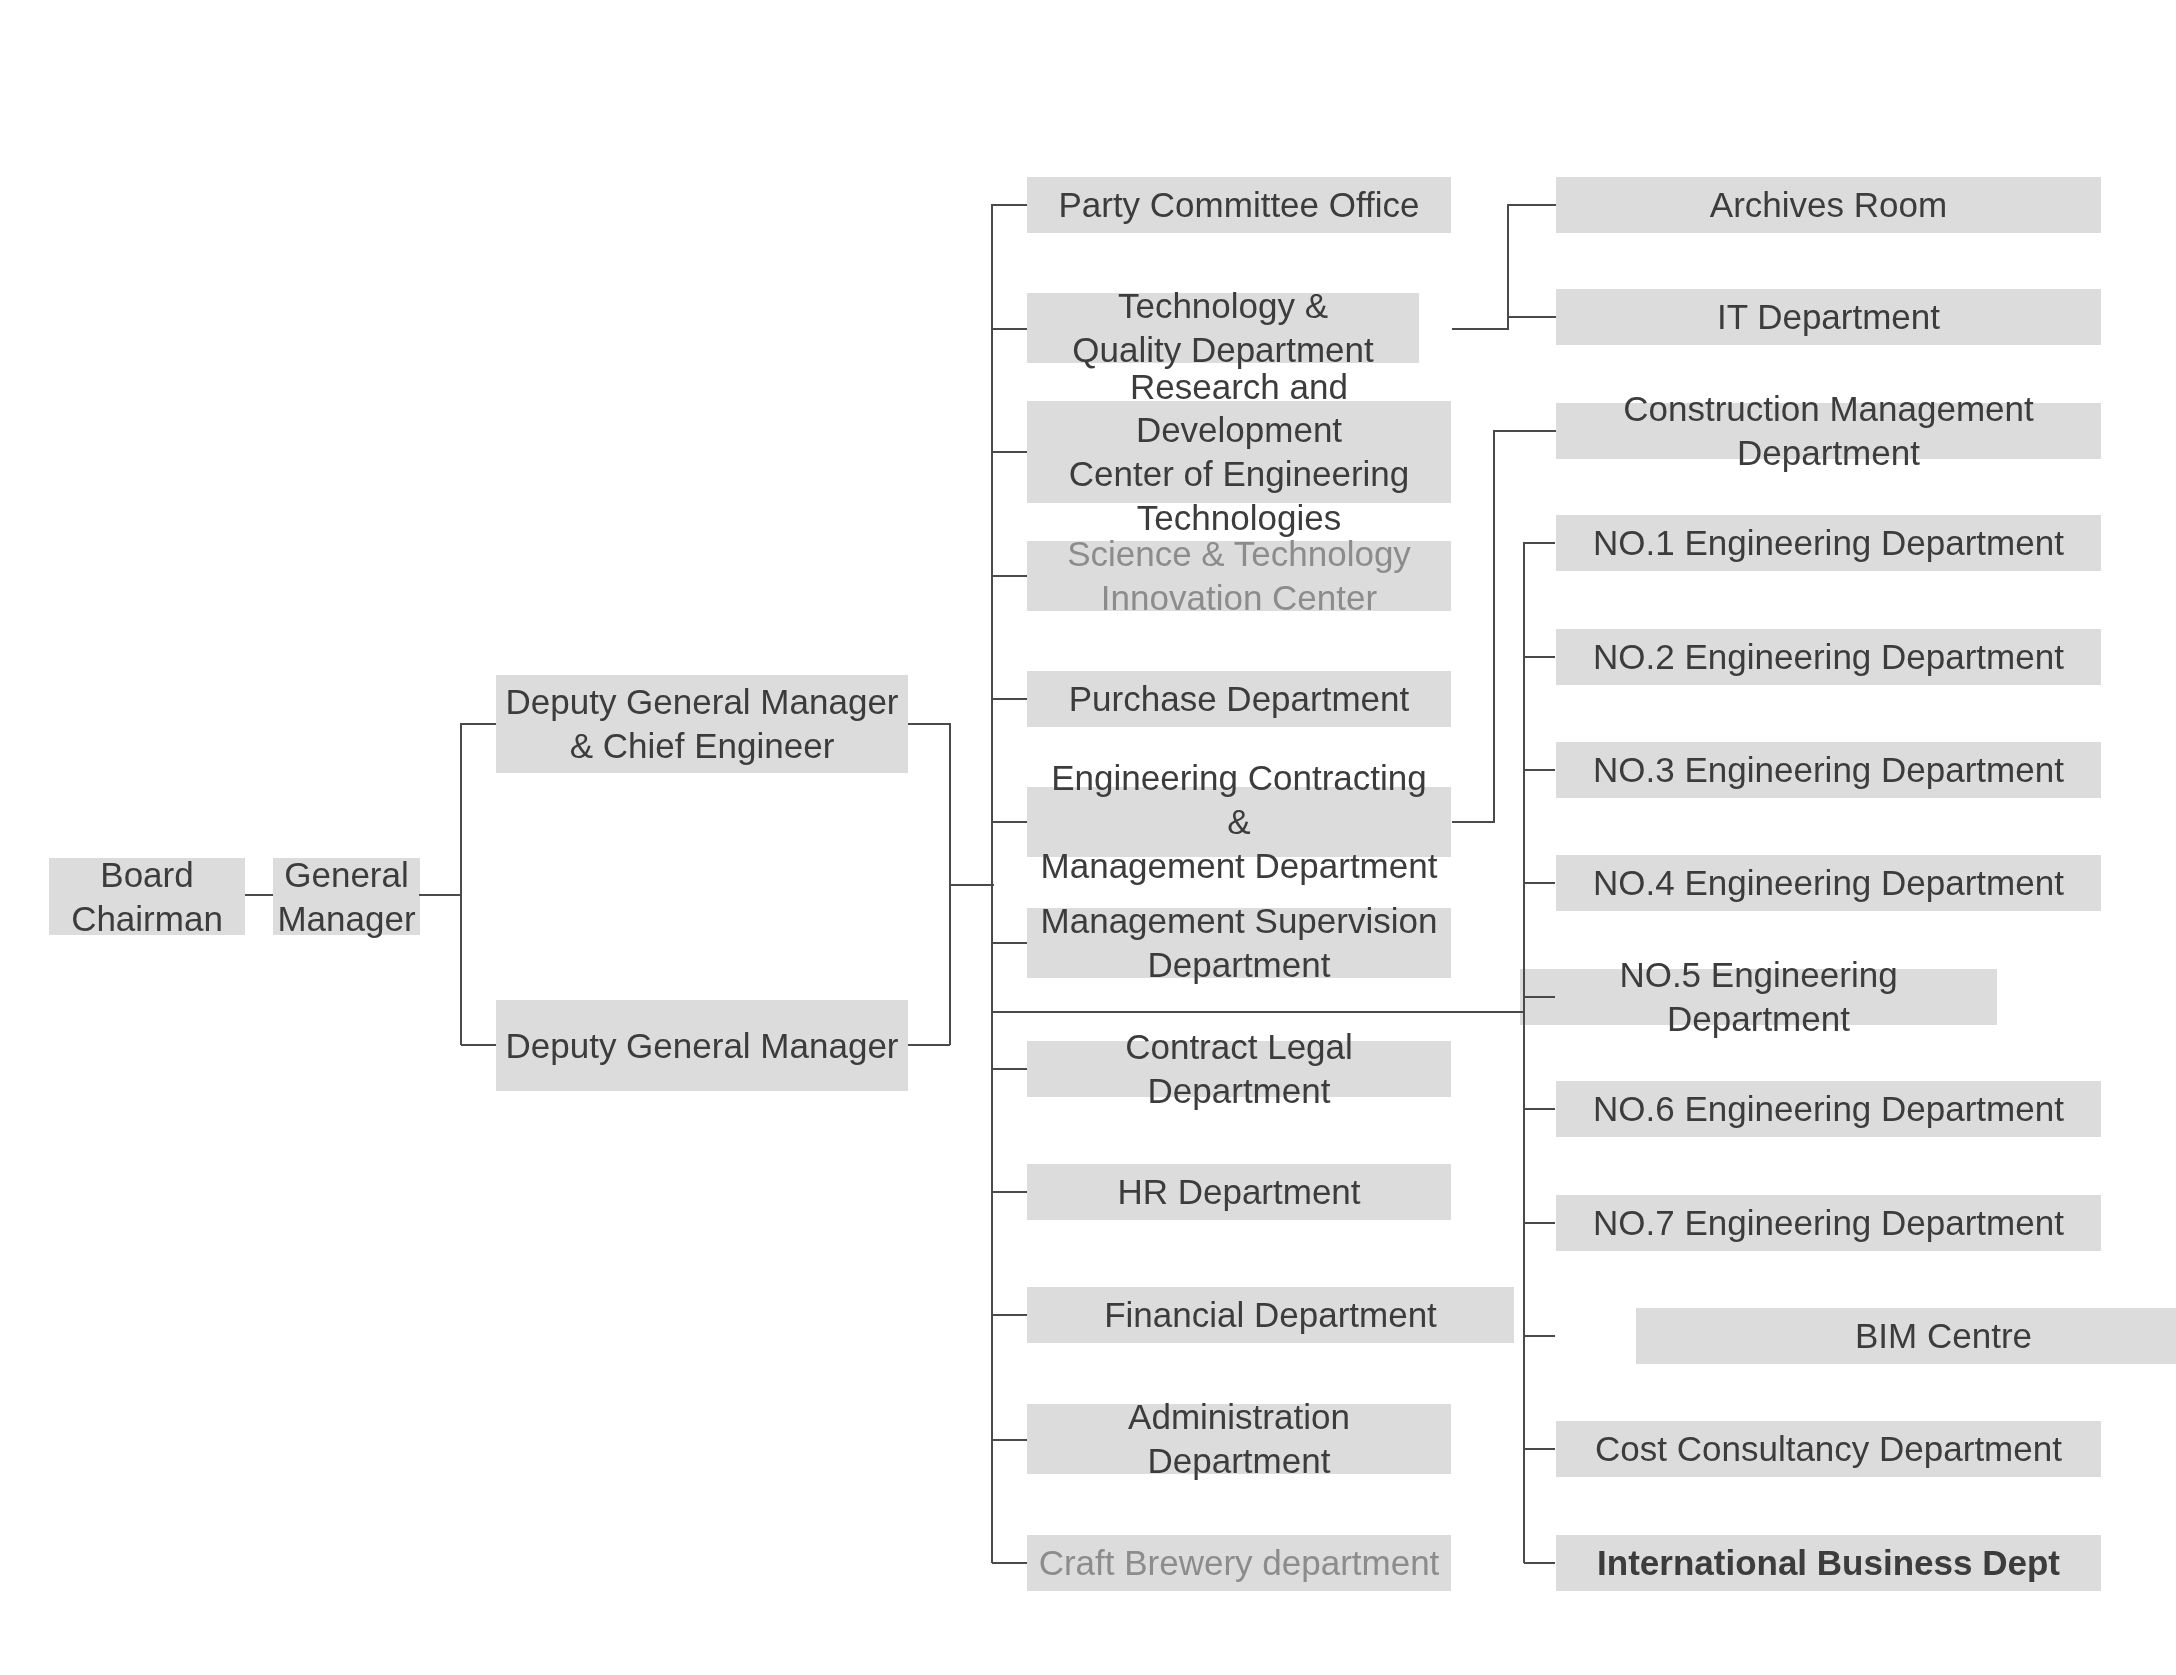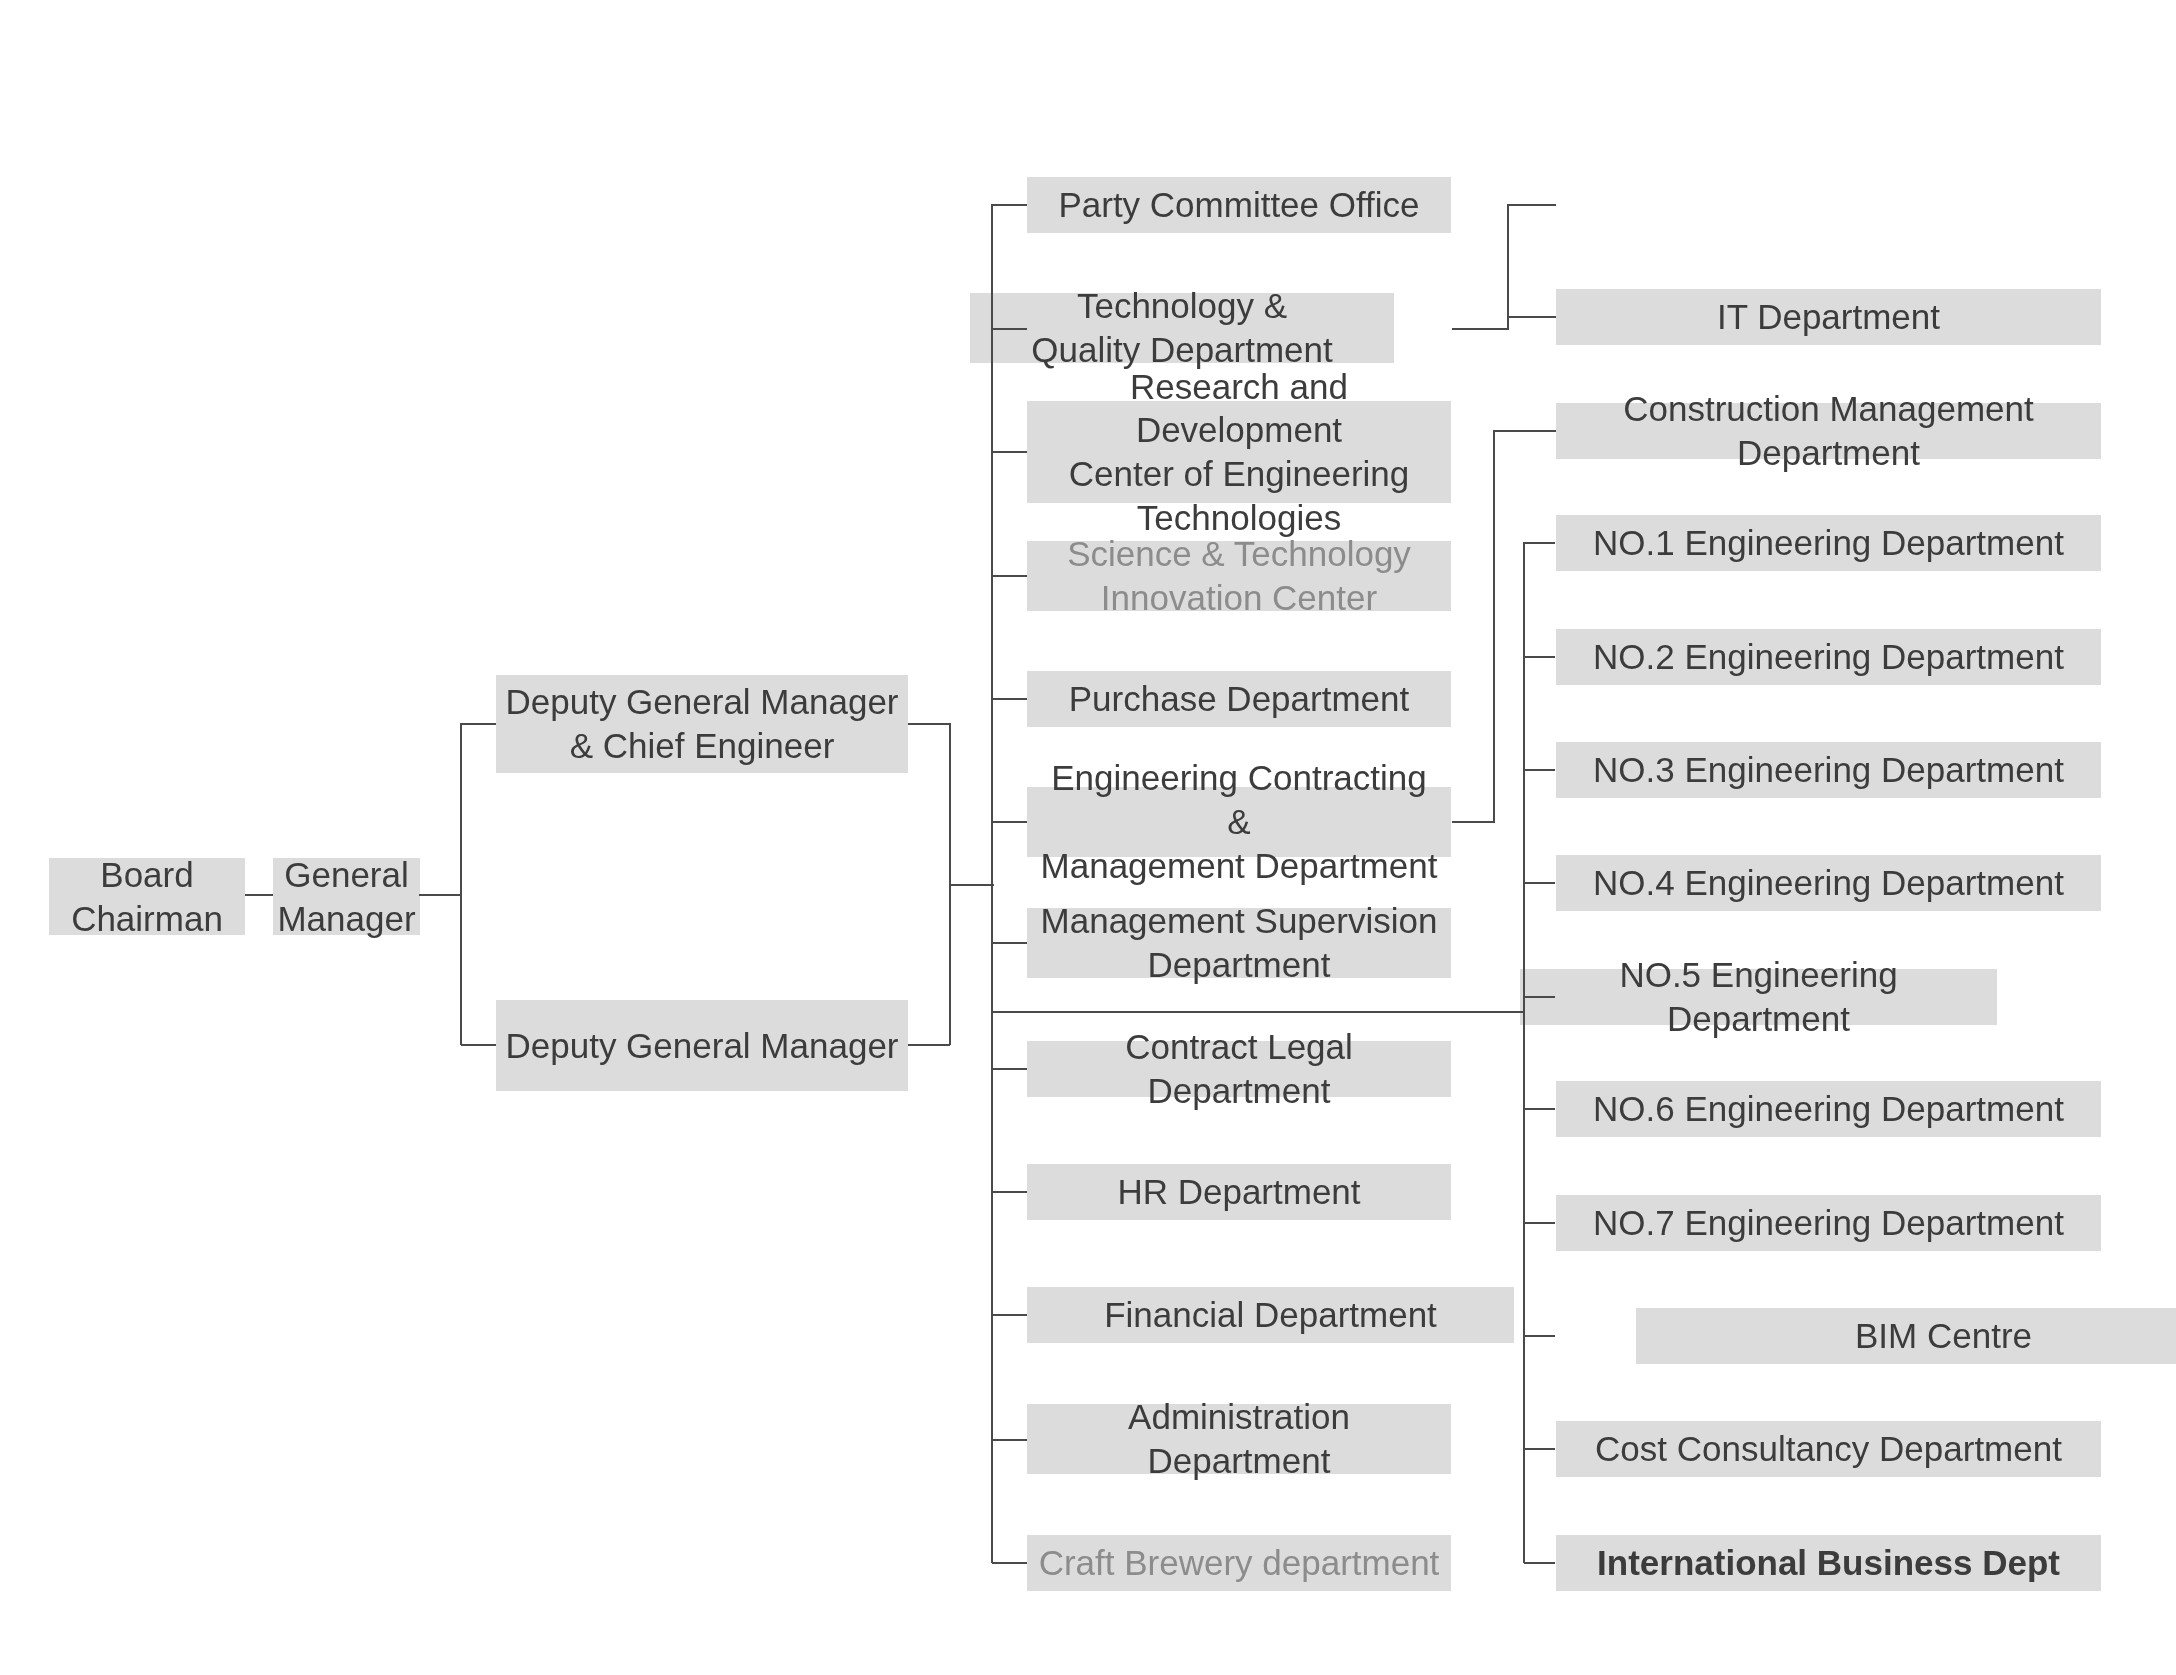--- a/index.html
+++ b/index.html
@@ -45,39 +45,40 @@
 
   <div class="node" style="left:49px;top:858px;width:196px;height:77px">Board
 Chairman</div>
   <div class="node" style="left:273px;top:858px;width:147px;height:77px">General
 Manager</div>
   <div class="node" style="left:496px;top:675px;width:412px;height:98px">Deputy General Manager
 &amp; Chief Engineer</div>
   <div class="node" style="left:496px;top:1000px;width:412px;height:91px">Deputy General Manager</div>
 
   <div class="node" style="left:1027px;top:177px;width:424px;height:56px">Party Committee Office</div>
-  <div class="node" style="left:970px;top:293px;width:424px;height:70px">Technology &amp;
+  <div class="node" style="left:1027px;top:293px;width:392px;height:70px">Technology &amp;
 Quality Department</div>
   <div class="node" style="left:1027px;top:401px;width:424px;height:102px">Research and Development
 Center of Engineering
 Technologies</div>
   <div class="node muted" style="left:1027px;top:541px;width:424px;height:70px">Science &amp; Technology
 Innovation Center</div>
   <div class="node" style="left:1027px;top:671px;width:424px;height:56px">Purchase Department</div>
   <div class="node" style="left:1027px;top:787px;width:424px;height:70px">Engineering Contracting &amp;
 Management Department</div>
   <div class="node" style="left:1027px;top:908px;width:424px;height:70px">Management Supervision
 Department</div>
   <div class="node" style="left:1027px;top:1041px;width:424px;height:56px">Contract Legal Department</div>
   <div class="node" style="left:1027px;top:1164px;width:424px;height:56px">HR Department</div>
   <div class="node" style="left:1027px;top:1287px;width:487px;height:56px">Financial Department</div>
   <div class="node" style="left:1027px;top:1404px;width:424px;height:70px">Administration
 Department</div>
   <div class="node muted" style="left:1027px;top:1535px;width:424px;height:56px">Craft Brewery department</div>
 
+  <div class="node" style="left:1556px;top:177px;width:545px;height:56px">Archives Room</div>
   <div class="node" style="left:1556px;top:289px;width:545px;height:56px">IT Department</div>
   <div class="node" style="left:1556px;top:403px;width:545px;height:56px">Construction Management Department</div>
   <div class="node" style="left:1556px;top:515px;width:545px;height:56px">NO.1 Engineering Department</div>
   <div class="node" style="left:1556px;top:629px;width:545px;height:56px">NO.2 Engineering Department</div>
   <div class="node" style="left:1556px;top:742px;width:545px;height:56px">NO.3 Engineering Department</div>
   <div class="node" style="left:1556px;top:855px;width:545px;height:56px">NO.4 Engineering Department</div>
   <div class="node" style="left:1520px;top:969px;width:477px;height:56px">NO.5 Engineering Department</div>
   <div class="node" style="left:1556px;top:1081px;width:545px;height:56px">NO.6 Engineering Department</div>
   <div class="node" style="left:1556px;top:1195px;width:545px;height:56px">NO.7 Engineering Department</div>
   <div class="node" style="left:1636px;top:1308px;width:615px;height:56px">BIM Centre</div>

